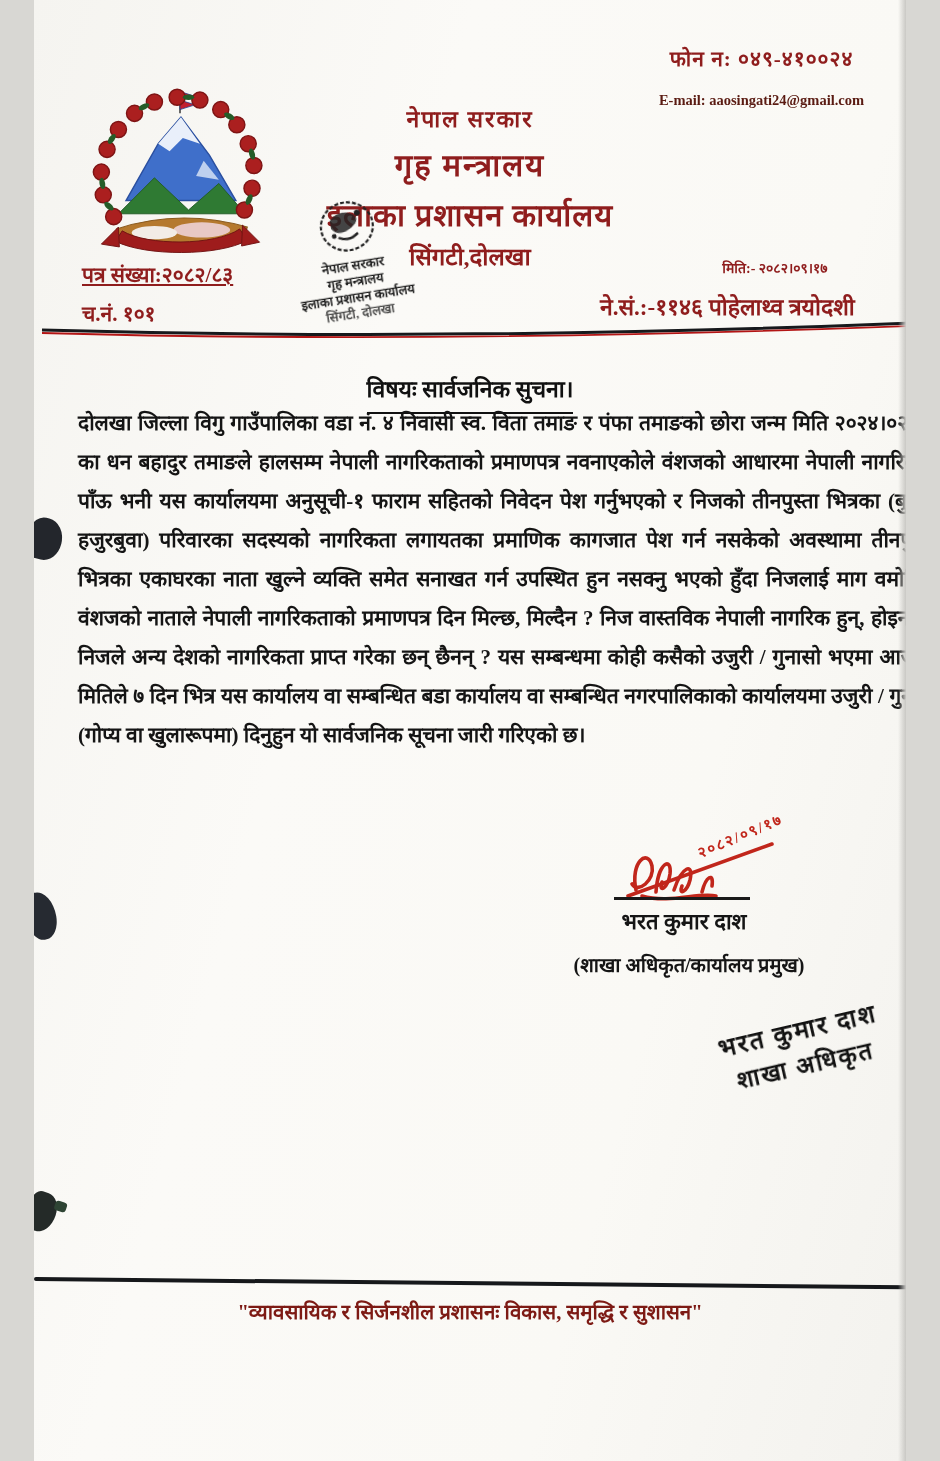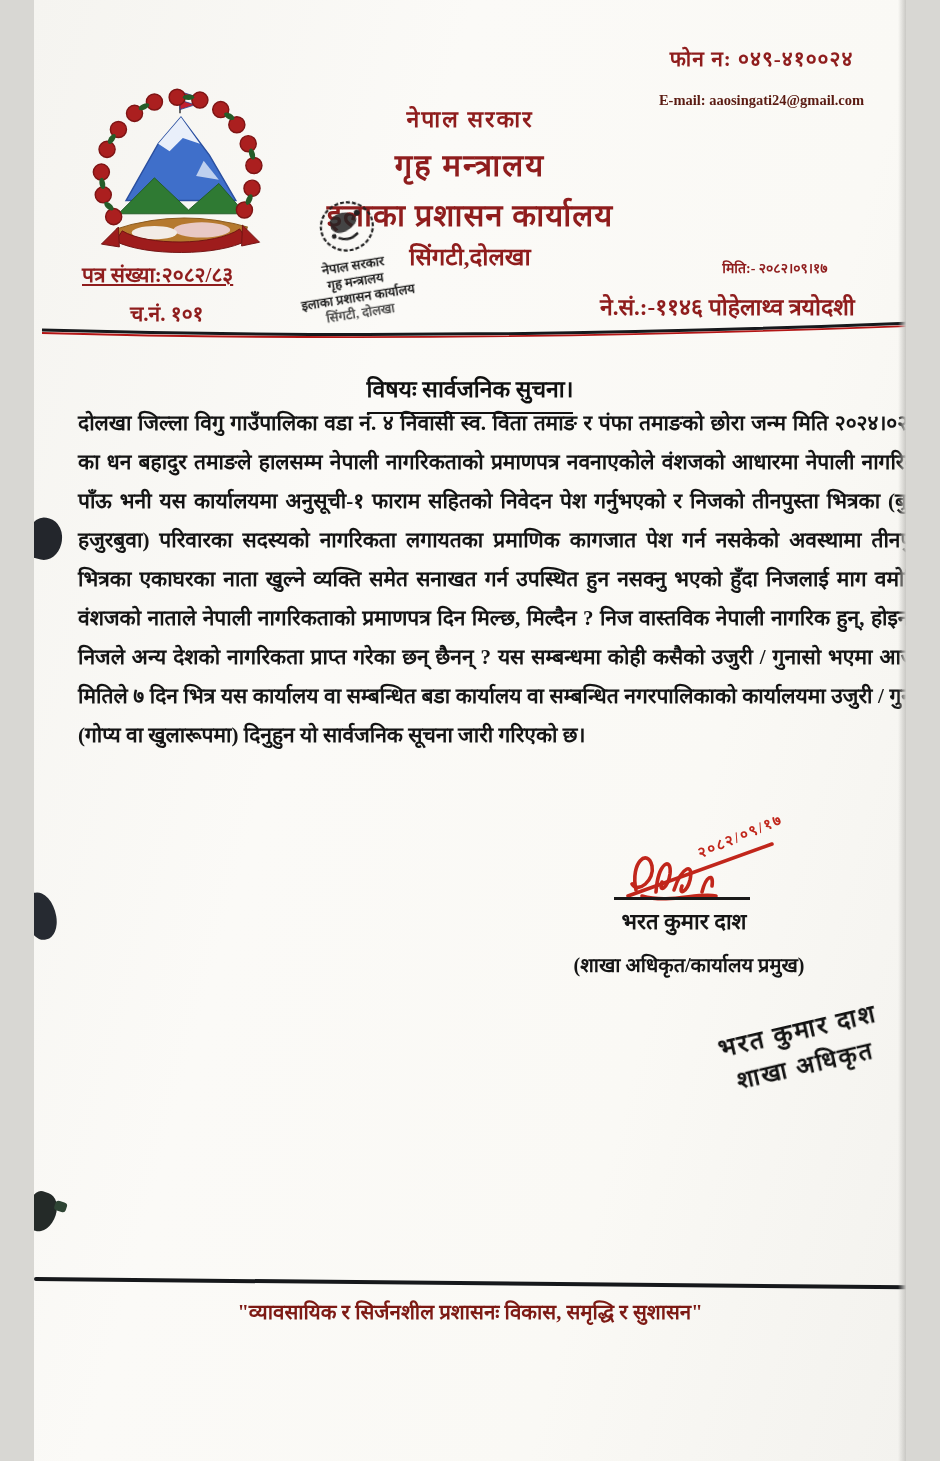--- a/index.html
+++ b/index.html
@@ -22,21 +22,21 @@
   .head{position:absolute;left:0;right:0;top:102px;text-align:center;color:#8f1d1d;}
   .head .l1{font-size:23px;font-weight:600;letter-spacing:2px;}
   .head .l2{font-size:31px;font-weight:700;margin-top:9px;letter-spacing:2px;}
   .head .l3{font-size:31px;font-weight:700;margin-top:8px;letter-spacing:1px;}
   .head .l4{font-size:24px;font-weight:600;margin-top:4px;}
   
   .emblem{position:absolute;left:56px;top:86px;width:180px;height:176px;}
   
   .meta-left{position:absolute;left:48px;top:260px;color:#8f1d1d;font-weight:700;}
   .meta-left .ml1{font-size:21px;text-decoration:underline;}
-  .meta-left .ml2{font-size:21px;margin-top:11px;margin-left:48px;}
+  .meta-left .ml2{font-size:21px;margin-top:11px;}
   .meta-right{position:absolute;left:566px;top:258px;width:350px;color:#8f1d1d;font-weight:700;}
   .meta-right .mr1{font-size:14px;text-align:center;}
   .meta-right .mr2{font-size:23px;margin-top:13px;text-align:left;}
   
   .seal{position:absolute;left:228px;top:196px;width:180px;transform:rotate(-9deg);
     text-align:center;color:#1d1d1d;filter:blur(.3px);}
   .seal svg{display:block;margin:0 auto;}
   .seal .sl{font-size:13px;font-weight:700;line-height:16px;white-space:nowrap;}
   .seal .sl.f{opacity:.8;}
   

